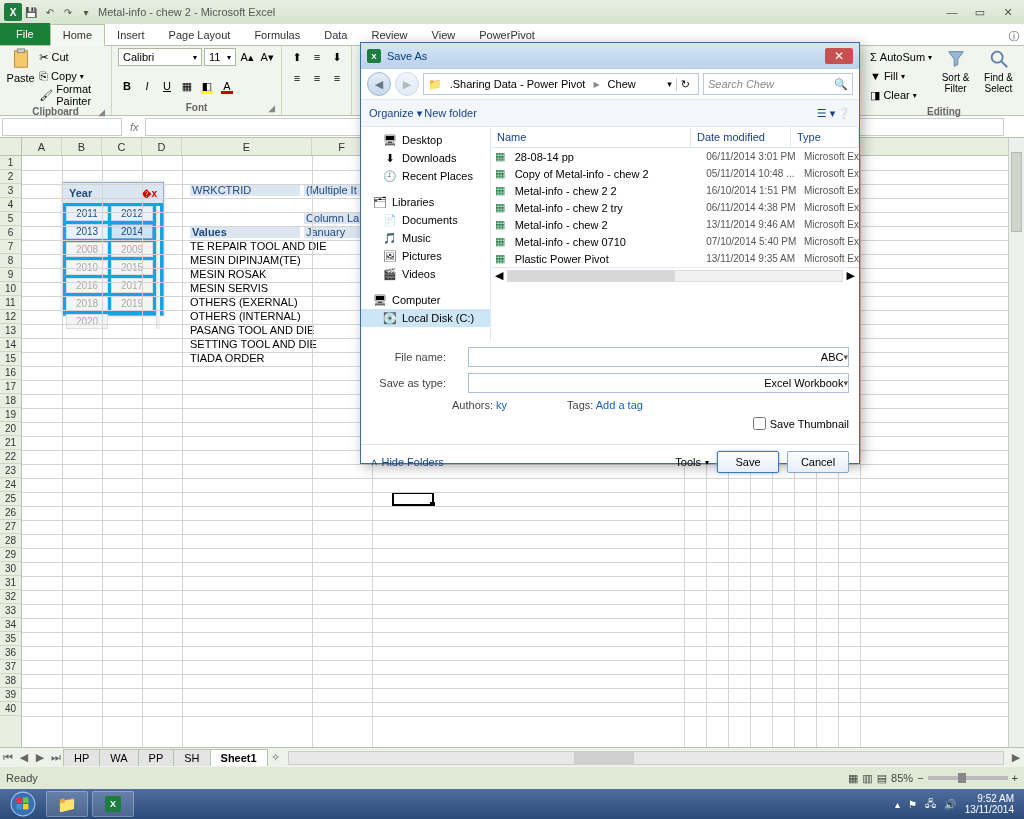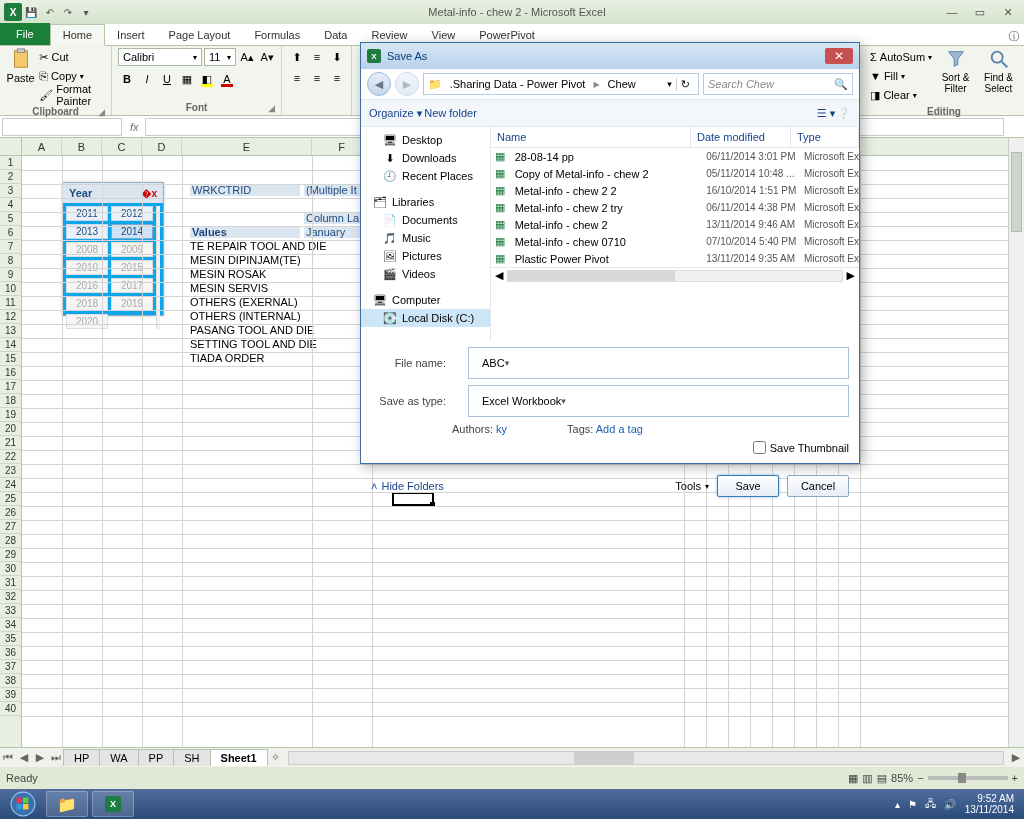--- a/index.html
+++ b/index.html
@@ -3,21 +3,21 @@
 <meta charset="utf-8">
 <style>
 * { margin:0; padding:0; box-sizing:border-box; font-family:"Segoe UI",Tahoma,sans-serif; }
 body { width:1024px; height:819px; overflow:hidden; background:#fff; position:relative; }
 
 
 .titlebar { height:24px; background:linear-gradient(#e8f0e3,#d5e3cc); display:flex; align-items:center; font-size:11px; color:#555; }
 .qat { display:flex; align-items:center; gap:2px; padding:0 4px; }
 .qat-icon { width:16px; height:16px; display:inline-flex; align-items:center; justify-content:center; font-size:10px; }
 .xl-logo { width:18px; height:18px; background:#1e7c3f; color:#fff; font-weight:bold; font-size:10px; display:flex; align-items:center; justify-content:center; border-radius:2px; }
-.titlebar .title { flex:1; text-align:center; }
+.titlebar .title { flex:1; }
 .winbtns { display:flex; gap:8px; padding:0 6px; }
 .winbtn { width:20px; height:14px; display:flex; align-items:center; justify-content:center; font-size:11px; color:#555; cursor:pointer; }
 
 
 .tabs { height:22px; background:#fff; display:flex; align-items:flex-end; border-bottom:1px solid #b6c4a8; font-size:11px; }
 .tab-file { background:#1a7f37; color:#fff; padding:4px 16px; height:22px; display:flex; align-items:center; cursor:pointer; }
 .tab { padding:4px 12px; cursor:pointer; color:#333; }
 .tab.active { background:#f5f8f2; border:1px solid #b6c4a8; border-bottom:1px solid #f5f8f2; margin-bottom:-1px; }
 
 
@@ -113,21 +113,21 @@
 .file-row .fico{width:16px;margin:0 4px;color:#1e7c3f;font-size:11px;}
 .file-row .fname{width:196px;white-space:nowrap;overflow:hidden;text-overflow:ellipsis;}
 .file-row .fdate{width:100px;color:#555;font-size:10px;white-space:nowrap;}
 .file-row .ftype{color:#555;font-size:10px;white-space:nowrap;}
 .sa-hscroll{height:16px;border-top:1px solid #e0e9f3;display:flex;align-items:center;padding:0 4px;}
 .sa-hscroll .tr{flex:1;height:12px;background:#f0f0f0;border:1px solid #ddd;position:relative;margin:0 4px;}
 .sa-hscroll .th{position:absolute;left:0;width:50%;height:100%;background:#d7d7d7;}
 .sa-fields{padding:6px 10px;}
 .fld{display:flex;align-items:center;margin-bottom:6px;gap:22px;}
 .fld label{width:75px;text-align:right;color:#444;}
-.fld .inp{flex:1;height:32px;border:1px solid #abc0d8;padding:0 13px;background:#fff;display:flex;align-items:center;justify-content:flex-start;}
+.fld .inp{flex:1;height:20px;border:1px solid #abc0d8;padding:0 0;background:#fff;display:flex;align-items:center;justify-content:flex-end;}
 .fld .dd{font-size:9px;color:#555;}
 .meta{display:flex;gap:60px;padding-left:81px;font-size:11px;color:#444;margin-bottom:6px;}
 .meta a{color:#1a60b2;cursor:pointer;text-decoration:none;}
 .chk{display:flex;align-items:center;gap:4px;padding-left:120px;margin-bottom:8px;justify-content:flex-end;}
 .sa-footer{display:flex;align-items:center;padding:6px 10px;border-top:1px solid #e0e9f3;gap:8px;}
 .sa-footer .hide{display:flex;align-items:center;gap:4px;cursor:pointer;color:#15428b;}
 .sa-footer .sp{flex:1;}
 .dlgbtn{width:62px;height:22px;border:1px solid #8aa6c1;background:linear-gradient(#fdfdfd,#e7eef7);display:flex;align-items:center;justify-content:center;cursor:pointer;border-radius:2px;}
 .dlgbtn.primary{border-color:#3e7ab8;box-shadow:0 0 3px #7fb2e5;}
 .tools{display:flex;align-items:center;gap:4px;cursor:pointer;}
@@ -193,21 +193,21 @@
         <div class="smallrow">
             <span>🖌</span>
             <span>Format Painter</span>
           </div>
       </div>
     </div>
     <div class="group-label"><span>Clipboard</span><span class="dlg">◢</span></div>
   </div>
 
   <div class="group" style="width:170px">
-    <div class="group-body" style="flex-direction:column;gap:4px">
+    <div class="group-body" style="flex-direction:column;gap:11px">
       <div style="display:flex;gap:2px">
         <div class="fontbox" style="width:84px">
             <span>Calibri</span>
             <span style="margin-left:auto;font-size:8px">▾</span>
           </div>
         <div class="fontbox" style="width:32px">
             <span>11</span>
             <span style="margin-left:auto;font-size:8px">▾</span>
           </div>
         <div class="rbtn">A▴</div>

